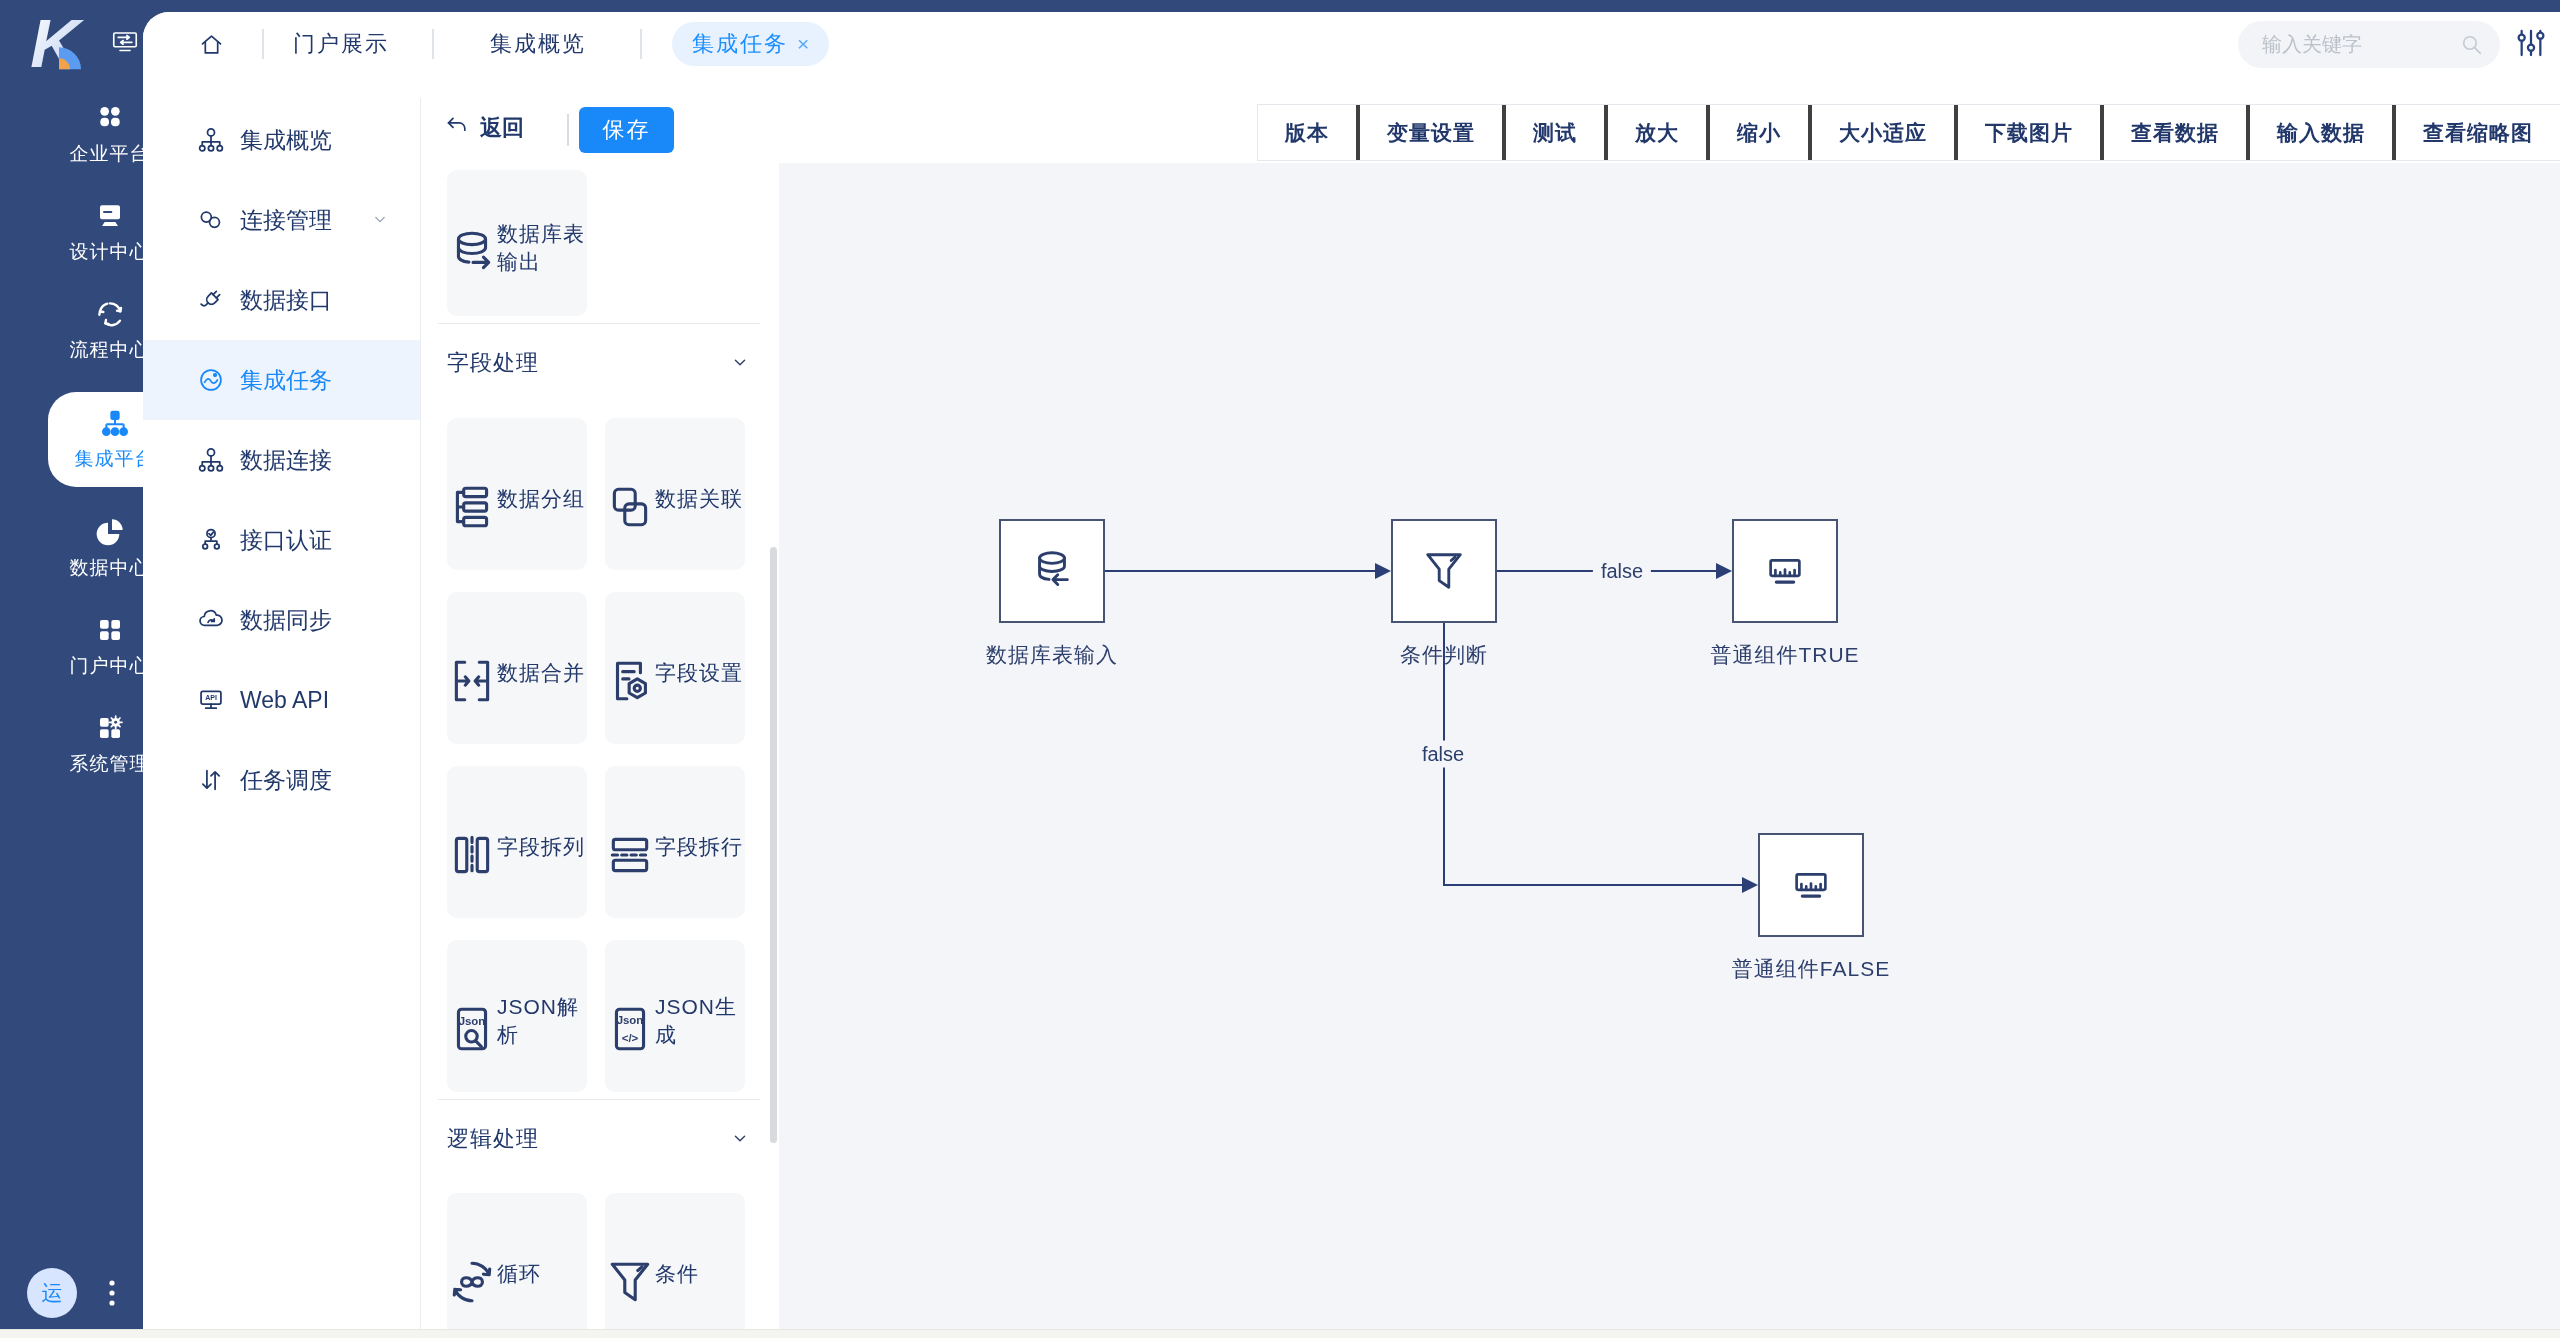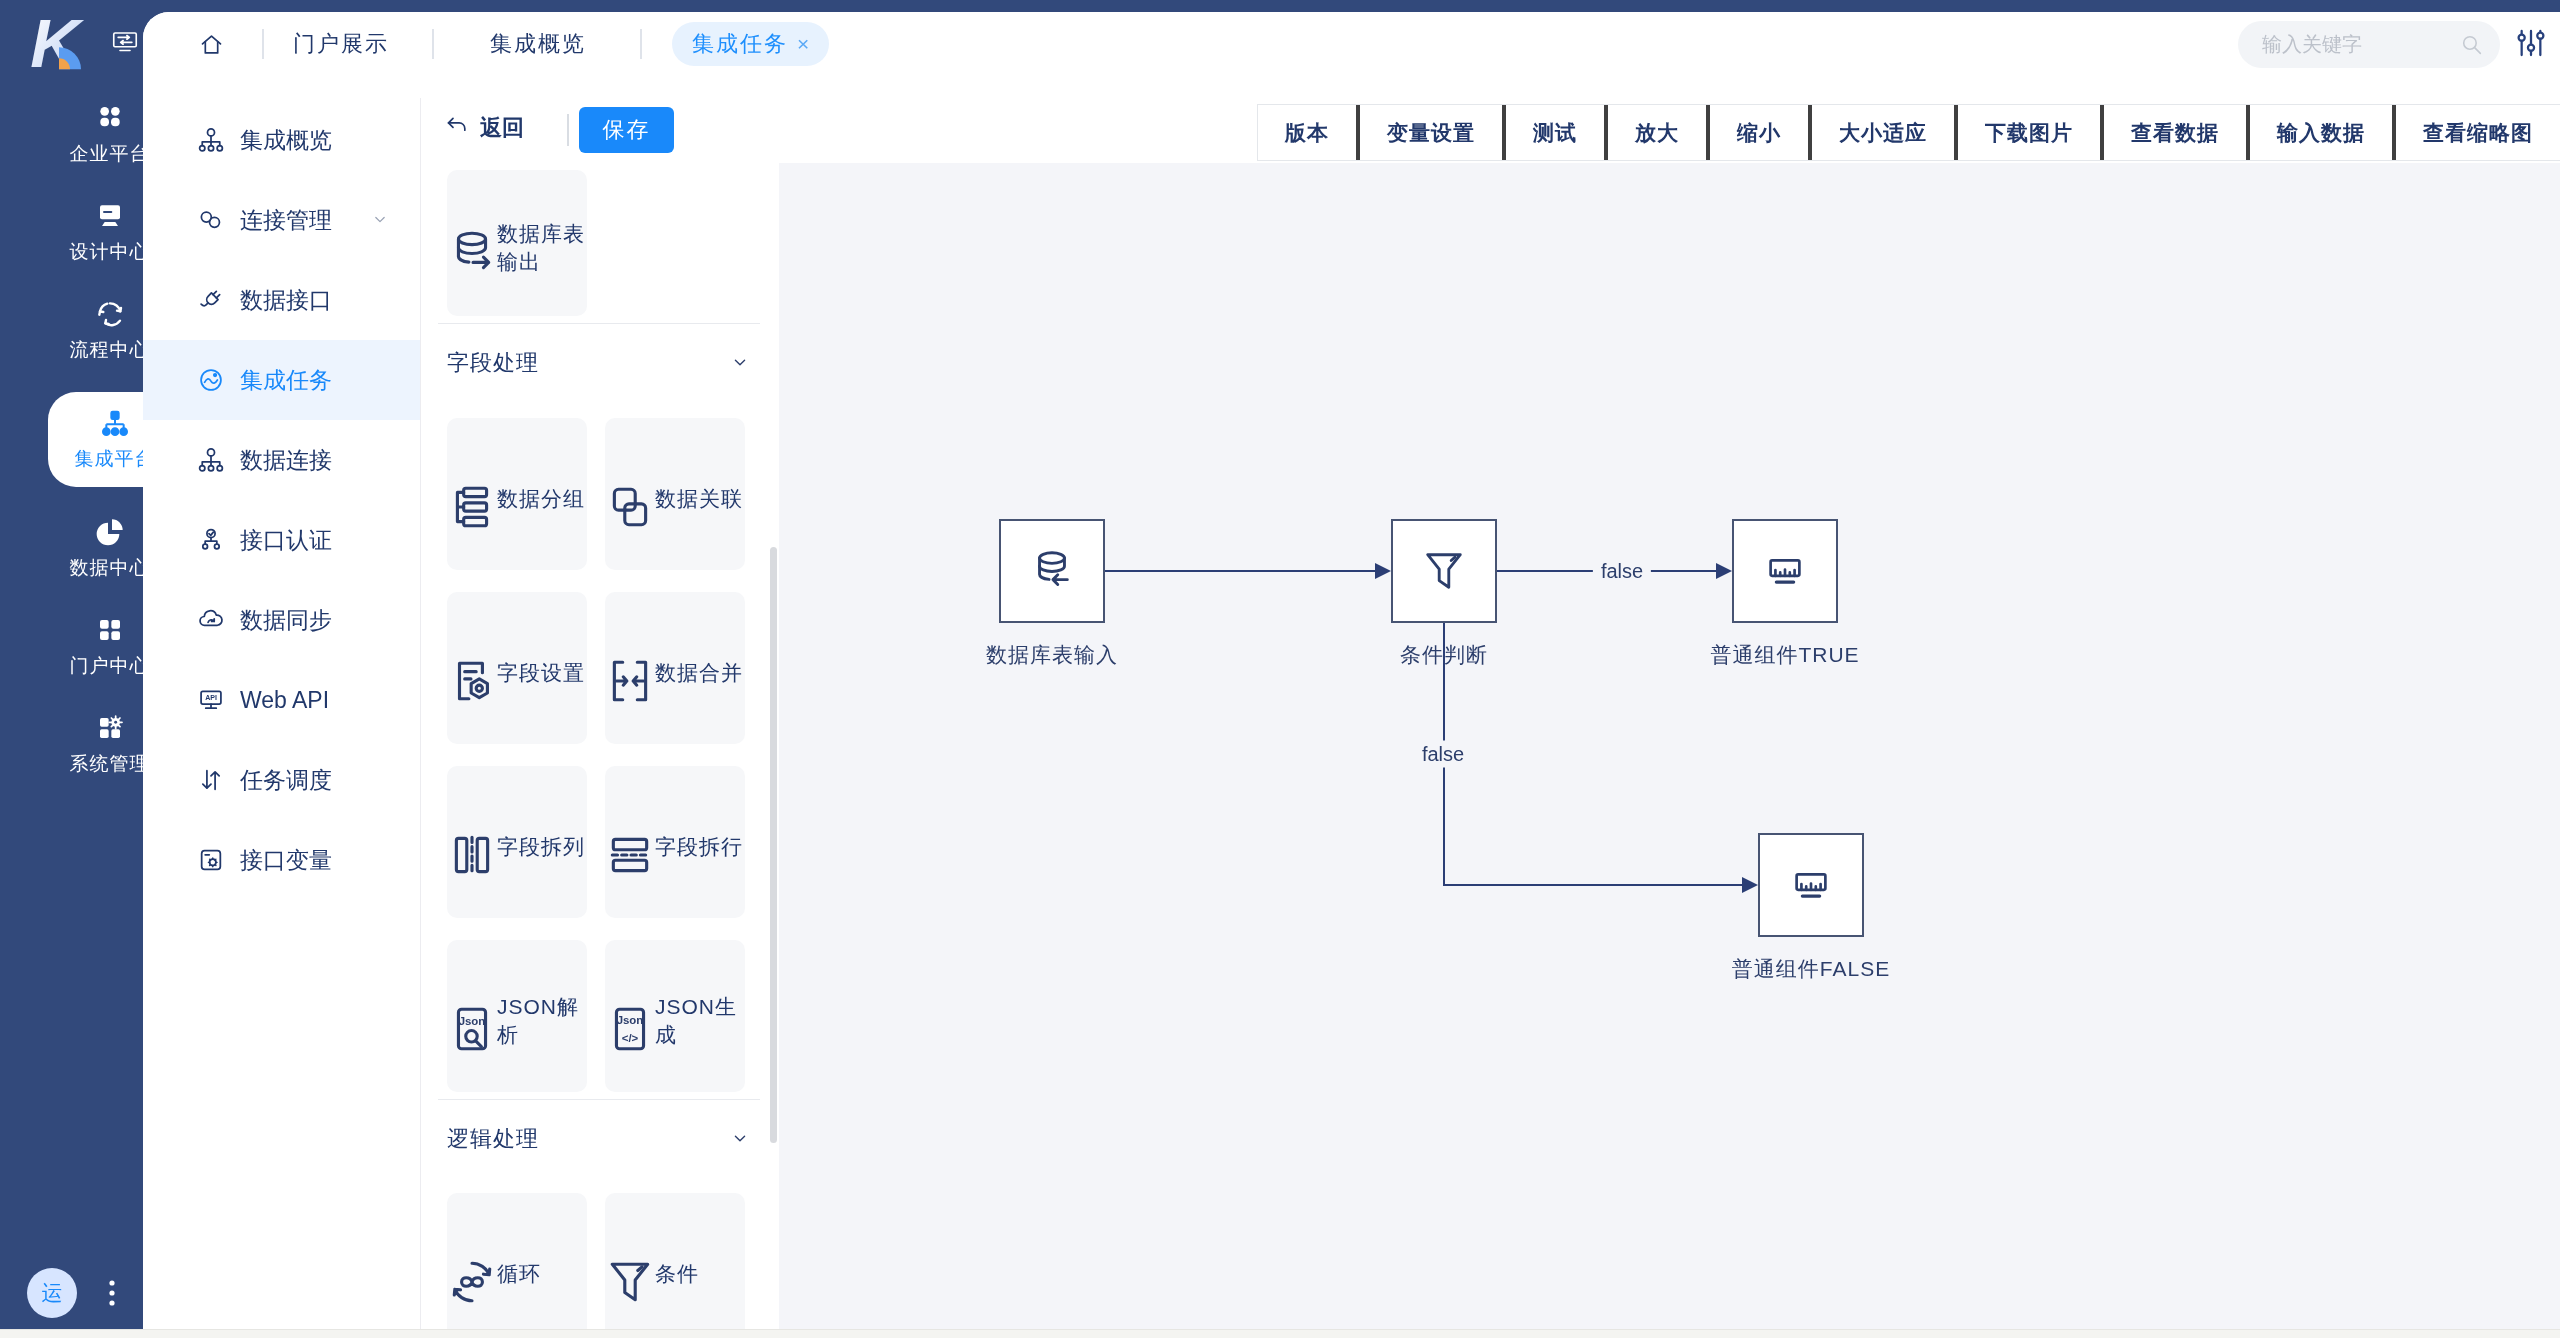--- a/index.html
+++ b/index.html
@@ -336,33 +336,20 @@
           <span>Web API</span>
         </div>
         <div class="sec-item">
           <span class="sec-icon">
             <svg viewBox="0 0 48 48" fill="none" stroke="currentColor" stroke-width="3" stroke-linecap="round" stroke-linejoin="round">
               <path d="M17 8 V38 M10 31 L17 38 L24 31"></path>
               <path d="M31 40 V10 M24 17 L31 10 L38 17"></path>
             </svg>
           </span>
           <span>任务调度</span>
-        </div>
-        <div class="sec-item">
-          <span class="sec-icon">
-            <svg viewBox="0 0 48 48" fill="none" stroke="currentColor" stroke-width="3" stroke-linecap="round" stroke-linejoin="round">
-              <rect x="8" y="8" width="32" height="32" rx="5"></rect>
-              <path d="M14 15 H21"></path>
-              <circle cx="27" cy="28" r="5.5"></circle>
-              <g stroke-width="2.4">
-                <path d="M27 20.5 V23 M27 33 V35.5 M19.5 28 H22 M32 28 H34.5 M21.5 22.5 l1.8 1.8 M30.7 31.7 l1.8 1.8 M32.5 22.5 l-1.8 1.8 M23.3 31.7 l-1.8 1.8"></path>
-              </g>
-            </svg>
-          </span>
-          <span>接口变量</span>
         </div>
       </div>
     <div class="vdivider"></div>
 
     <div id="main">
       <div class="toolbar">
         <span class="back">
           <span class="back-icon">
               <svg viewBox="0 0 48 48" fill="none" stroke="currentColor" stroke-width="3" stroke-linecap="round" stroke-linejoin="round">
                 <path d="M16 6 L8 14 L16 22"></path>
@@ -428,38 +415,38 @@
                     <svg viewBox="0 0 48 48" fill="none" stroke="currentColor" stroke-width="3" stroke-linecap="round" stroke-linejoin="round">
                       <rect x="9" y="7" width="20" height="20" rx="4"></rect>
                       <rect x="19" y="21" width="20" height="20" rx="4"></rect>
                     </svg>
                   </span>
                   <span class="pc-label">数据关联</span>
                 </div>
                 <div class="pal-card">
                   <span class="pc-icon">
                     <svg viewBox="0 0 48 48" fill="none" stroke="currentColor" stroke-width="3" stroke-linecap="round" stroke-linejoin="round">
+                      <path d="M17 6 H9 V42 H17"></path>
+                      <path d="M31 6 H39 V42 H31"></path>
+                      <path d="M11 24 H21 M17.5 20 L21 24 L17.5 28"></path>
+                      <path d="M37 24 H27 M30.5 20 L27 24 L30.5 28"></path>
+                    </svg>
+                  </span>
+                  <span class="pc-label">数据合并</span>
+                </div>
+                <div class="pal-card">
+                  <span class="pc-icon">
+                    <svg viewBox="0 0 48 48" fill="none" stroke="currentColor" stroke-width="3" stroke-linecap="round" stroke-linejoin="round">
                       <path d="M34 16 V7 H12 V41 H21"></path>
                       <path d="M17 15 H28 M17 22 H23"></path>
                       <polygon points="31,22 38.8,26.5 38.8,35.5 31,40 23.2,35.5 23.2,26.5"></polygon>
                       <circle cx="31" cy="31" r="3"></circle>
                     </svg>
                   </span>
                   <span class="pc-label">字段设置</span>
-                </div>
-                <div class="pal-card">
-                  <span class="pc-icon">
-                    <svg viewBox="0 0 48 48" fill="none" stroke="currentColor" stroke-width="3" stroke-linecap="round" stroke-linejoin="round">
-                      <path d="M17 6 H9 V42 H17"></path>
-                      <path d="M31 6 H39 V42 H31"></path>
-                      <path d="M11 24 H21 M17.5 20 L21 24 L17.5 28"></path>
-                      <path d="M37 24 H27 M30.5 20 L27 24 L30.5 28"></path>
-                    </svg>
-                  </span>
-                  <span class="pc-label">数据合并</span>
                 </div>
                 <div class="pal-card">
                   <span class="pc-icon">
                     <svg viewBox="0 0 48 48" fill="none" stroke="currentColor" stroke-width="3" stroke-linecap="round" stroke-linejoin="round">
                       <rect x="9" y="8" width="10" height="32" rx="2"></rect>
                       <rect x="29" y="8" width="10" height="32" rx="2"></rect>
                       <path d="M24 7 V41" stroke-dasharray="5 4"></path>
                     </svg>
                   </span>
                   <span class="pc-label">字段拆列</span>

